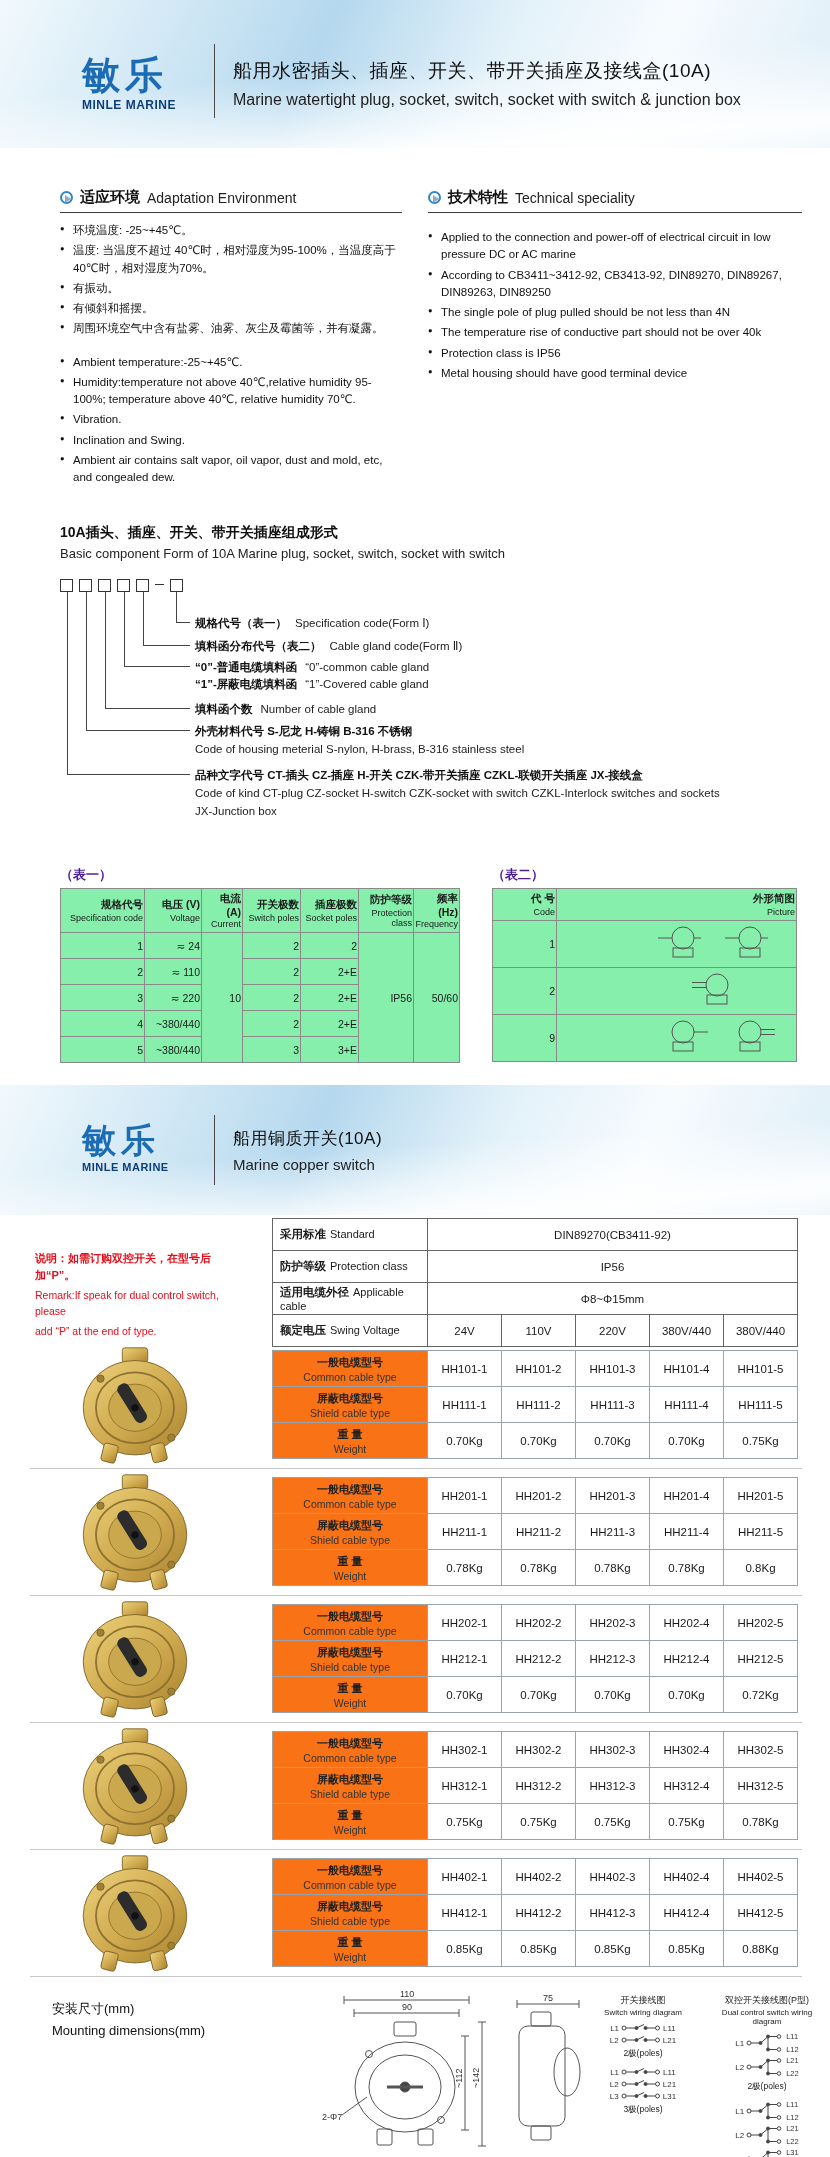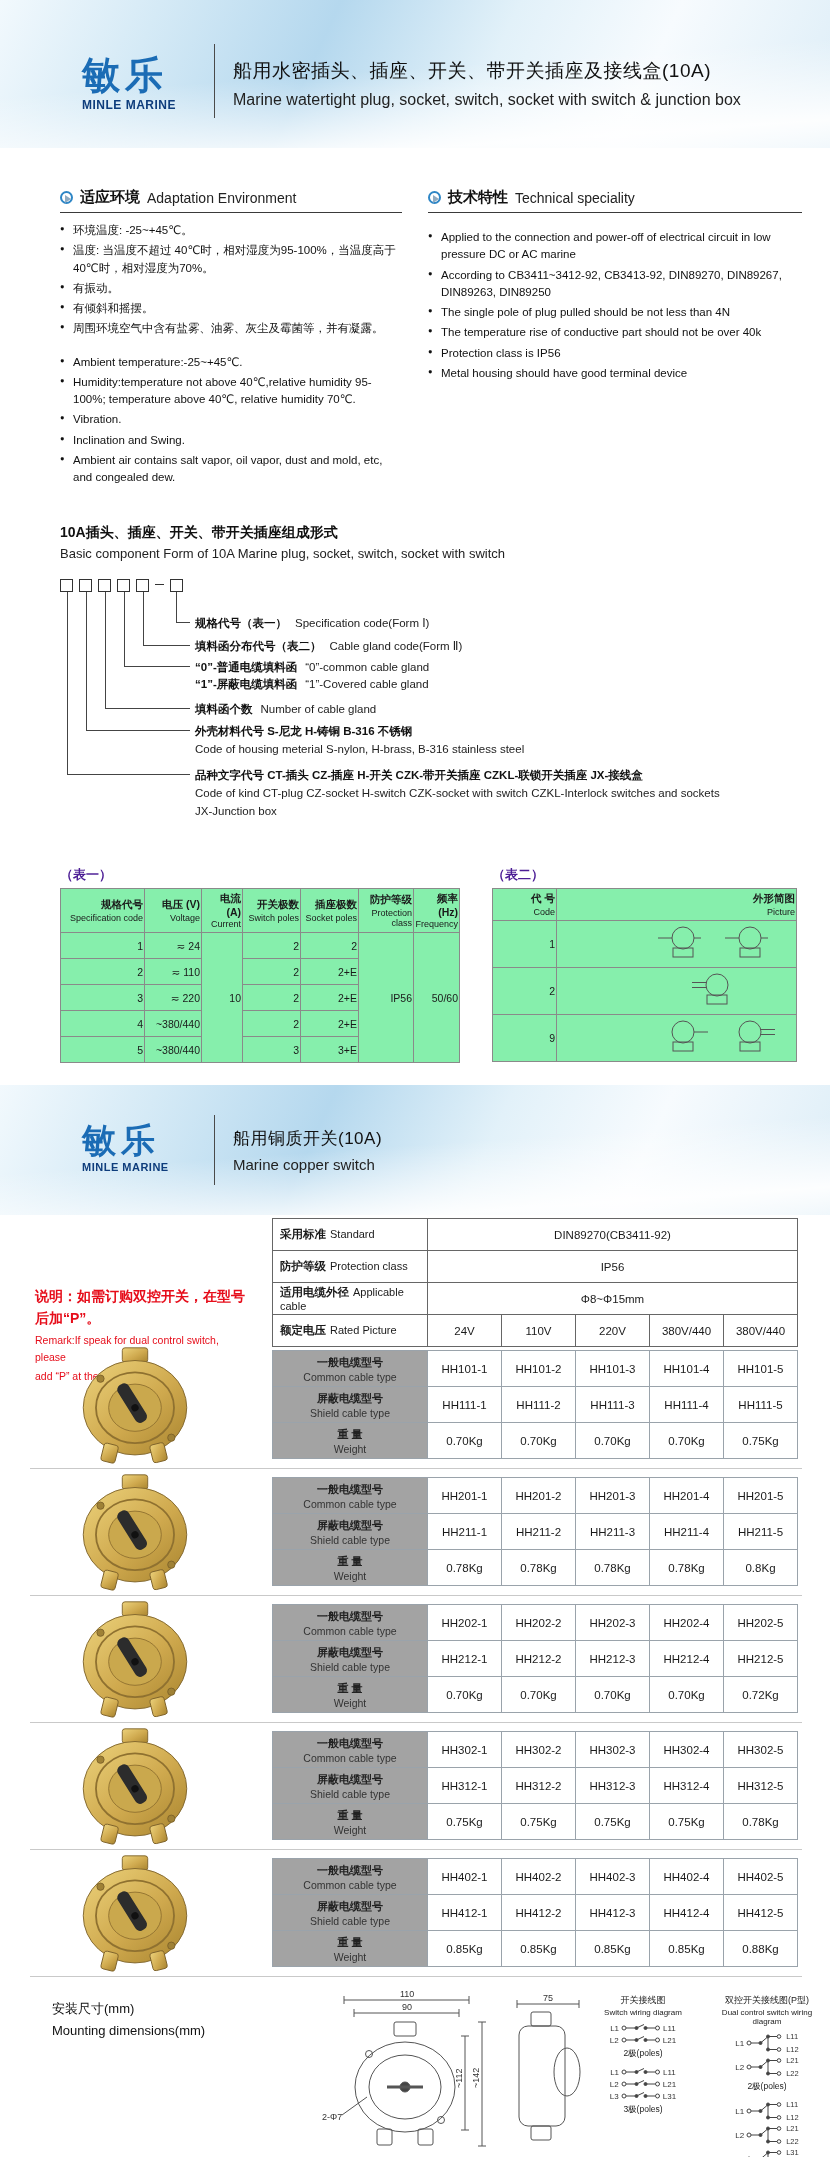--- a/index.html
+++ b/index.html
@@ -55,34 +55,34 @@
   
   .tcaption { position:absolute; top:866px; font-size:13px; font-weight:bold; color:#4c1d95; }
   table.grid { position:absolute; top:888px; border-collapse:collapse; text-align:right; background:#86efac; }
   table.grid th, table.grid td { border:1px solid #8a8a8a; padding:3px 1px; }
   table.grid .hcn { font-size:10.5px; font-weight:bold; }
   table.grid .hen { font-size:9px; font-weight:normal; margin-top:1px; }
   table.grid td { font-size:10.5px; height:26px; }
 
   
   .remark { position:absolute; left:35px; top:1250px; width:210px; color:#e60d1a; line-height:1.55; }
-  .remark .r1 { font-size:14px; font-weight:bold;margin-top:36px; }
+  .remark .r1 { font-size:11px; font-weight:bold; }
   .remark .r2 { font-size:10.5px; margin-top:3px; }
   table.spec { position:absolute; left:272px; top:1218px; border-collapse:collapse; background:#fff; }
   table.spec td { border:1px solid #666; font-size:11.5px; height:32px; text-align:center; }
   table.spec td.lab { text-align:left; padding-left:7px; }
   table.spec .lcn { font-weight:bold; font-size:11.5px; }
   table.spec .len { font-size:11px; margin-left:4px; }
 
   
   .pblock { position:absolute; left:0; width:830px; }
   .photo { position:absolute; left:60px; width:150px; height:118px; }
   table.ptable { position:absolute; left:272px; top:0; border-collapse:collapse; }
   table.ptable td { border:1px solid #9aa3ab; height:36px; text-align:center; font-size:11.5px; background:#fff; }
-  table.ptable td.plab { background:#a3a3a3; }
+  table.ptable td.plab { background:#f97316; }
   .pl-cn { font-size:11px; font-weight:bold; color:#222; }
   .pl-en { font-size:10.5px; color:#333; margin-top:1px; }
   .sep { position:absolute; left:30px; width:772px; border-top:1px solid #c9c9c9; }
 
   
   .mount-label { position:absolute; left:52px; top:1998px; font-size:13px; color:#111; line-height:1.7; }
   .msvg { position:absolute; }
   .wiring { position:absolute; left:585px; top:1994px; width:240px; display:flex; gap:8px; }
   .wcol { width:116px; }
   .wt-cn { font-size:9px; text-align:center; color:#222; }
@@ -400,21 +400,21 @@
     </tr>
     <tr>
       <td class="lab"><span class="lcn">防护等级</span><span class="len">Protection class</span></td>
       <td colspan="5">IP56</td>
     </tr>
     <tr>
       <td class="lab"><span class="lcn">适用电缆外径</span><span class="len">Applicable cable</span></td>
       <td colspan="5">Φ8~Φ15mm</td>
     </tr>
     <tr>
-      <td class="lab"><span class="lcn">额定电压</span><span class="len">Rated Picture</span></td>
+      <td class="lab"><span class="lcn">额定电压</span><span class="len">Swing Voltage</span></td>
       <td>24V</td>
       <td>110V</td>
       <td>220V</td>
       <td>380V/440</td>
       <td>380V/440</td>
     </tr>
   </tbody>
     </table>
 
   <div class="pblock" style="top:1350px">

